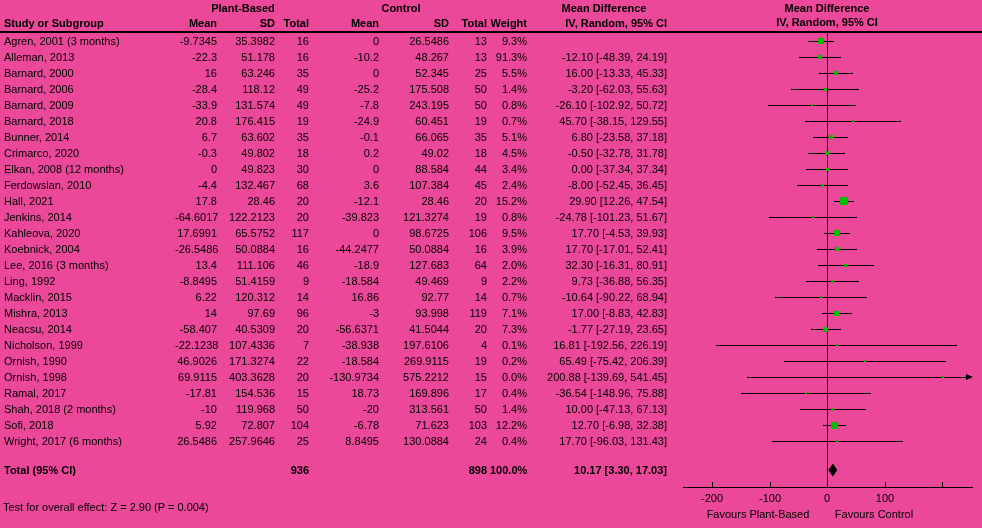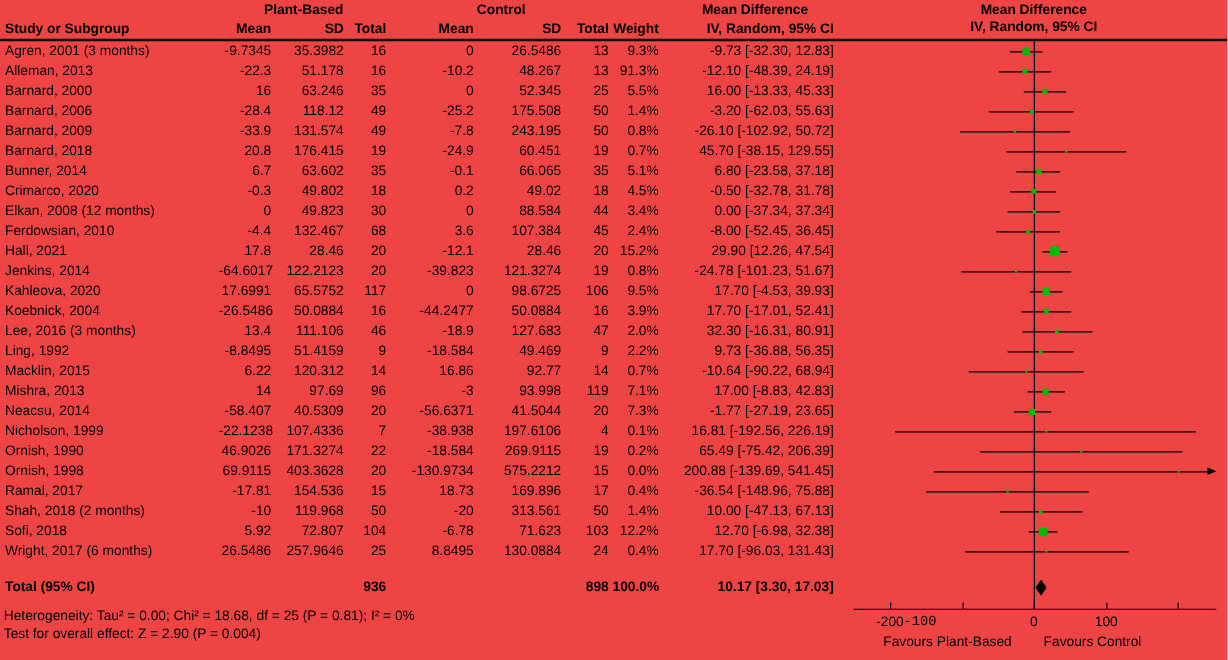--- a/index.html
+++ b/index.html
@@ -1,16 +1,16 @@
 <!DOCTYPE html>
 <html><head>
 <meta charset="utf-8">
 <style>
   html,body{margin:0;padding:0;background:#fff}
-  .fig{position:relative;width:982px;height:528px;background:#ef4444;
+  .fig{position:relative;width:982px;height:528px;background:#ec4899;
        font-family:"Liberation Sans",sans-serif;font-size:11px;color:#000;overflow:hidden}
   .abs{position:absolute}
   .b{font-weight:bold}
   .ctr{transform:translateX(-50%);white-space:nowrap}
   .topline{position:absolute;top:31px;left:0;width:982px;height:2px;background:#000}
   .row{display:grid;grid-template-columns:175px 45px 58px 34px 70px 70px 38px 40px 140px;
        height:16px;line-height:16px}
   .row .c{text-align:right;padding-right:3px;white-space:nowrap;overflow:visible}
   .row .c0{text-align:left;padding-left:4px;white-space:nowrap}
   #rows{position:absolute;top:33px;left:0;width:670px}
@@ -57,21 +57,20 @@
   <div id="rows">
       <div class="row">
         <span class="c0">Agren, 2001 (3 months)</span>
         <span class="c">-9.7345</span>
         <span class="c">35.3982</span>
         <span class="c">16</span>
         <span class="c">0</span>
         <span class="c">26.5486</span>
         <span class="c">13</span>
         <span class="c">9.3%</span>
-        <span class="c">-9.73 [-32.30, 12.83]</span>
       </div>
       <div class="row">
         <span class="c0">Alleman, 2013</span>
         <span class="c">-22.3</span>
         <span class="c">51.178</span>
         <span class="c">16</span>
         <span class="c">-10.2</span>
         <span class="c">48.267</span>
         <span class="c">13</span>
         <span class="c">91.3%</span>
@@ -209,21 +208,21 @@
         <span class="c">3.9%</span>
         <span class="c">17.70 [-17.01, 52.41]</span>
       </div>
       <div class="row">
         <span class="c0">Lee, 2016 (3 months)</span>
         <span class="c">13.4</span>
         <span class="c">111.106</span>
         <span class="c">46</span>
         <span class="c">-18.9</span>
         <span class="c">127.683</span>
-        <span class="c">47</span>
+        <span class="c">64</span>
         <span class="c">2.0%</span>
         <span class="c">32.30 [-16.31, 80.91]</span>
       </div>
       <div class="row">
         <span class="c0">Ling, 1992</span>
         <span class="c">-8.8495</span>
         <span class="c">51.4159</span>
         <span class="c">9</span>
         <span class="c">-18.584</span>
         <span class="c">49.469</span>
@@ -348,30 +347,29 @@
     <span class="c"></span>
     <span class="c"></span>
     <span class="c">936</span>
     <span class="c"></span>
     <span class="c"></span>
     <span class="c">898</span>
     <span class="c">100.0%</span>
     <span class="c">10.17 [3.30, 17.03]</span>
   </div>
 
-  <div class="foot" style="top:486px">Heterogeneity: Tau² = 0.00; Chi² = 18.68, df = 25 (P = 0.81); I² = 0%</div>
   <div class="foot" style="top:500px">Test for overall effect: Z = 2.90 (P = 0.004)</div>
 
   <div class="abs" id="plot" style="top:0;left:0;width:982px;height:380px">
       <div class="vline" style="left: 827px; top: 33px; height: 454px; background: rgb(0, 0, 0);"></div>
       <div class="axline" style="left: 683px; top: 487px; width: 290px; background: rgb(0, 0, 0);"></div>
       <div class="tick" style="left: 712px; top: 482px; background: rgb(0, 0, 0);"></div>
       <div class="tlab" style="left: 712px; top: 492px;">-200</div>
       <div class="tick" style="left: 770px; top: 482px; background: rgb(0, 0, 0);"></div>
-      <div class="tlab" style="left: 736px; top: 492px; font-family: Liberation Mono, monospace;">-100</div>
+      <div class="tlab" style="left: 770px; top: 492px;">-100</div>
       <div class="tick" style="left: 827px; top: 482px; background: rgb(0, 0, 0);"></div>
       <div class="tlab" style="left: 827px; top: 492px;">0</div>
       <div class="tick" style="left: 885px; top: 482px; background: rgb(0, 0, 0);"></div>
       <div class="tlab" style="left: 885px; top: 492px;">100</div>
       <div class="tick" style="left: 942px; top: 482px; background: rgb(0, 0, 0);"></div>
       <div class="tlab" style="left: 986px; top: 492px; margin-top: 36px;">200</div>
       <div class="ciline" style="left: 808.428px; top: 40.5px; width: 25.9497px; background: rgb(0, 0, 0);"></div>
       <div class="sq" style="left: 818.405px; top: 38px; width: 6px; height: 6px; background: rgb(0, 187, 0);"></div>
       <div class="ciline" style="left: 799.176px; top: 56.5px; width: 41.7335px; background: rgb(0, 0, 0);"></div>
       <div class="sq" style="left: 818.043px; top: 55px; width: 4px; height: 4px; background: rgb(0, 187, 0);"></div>

